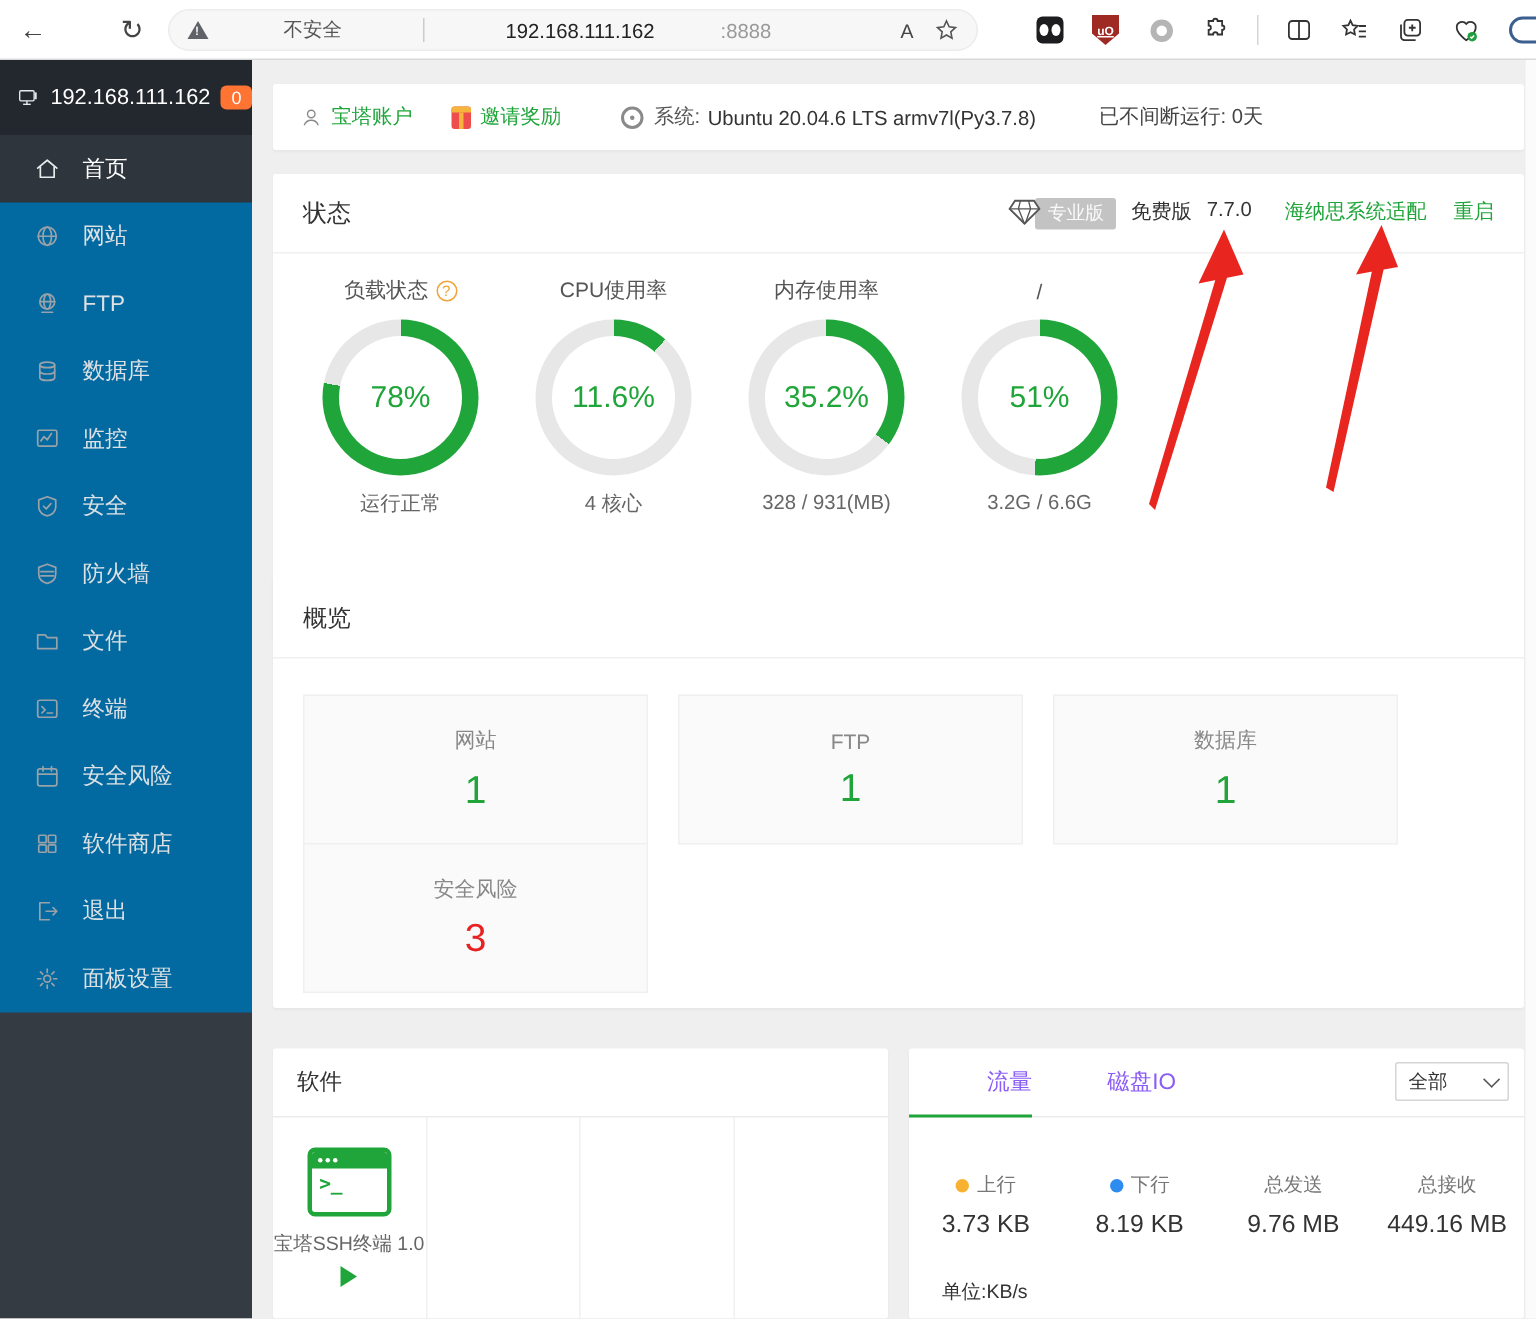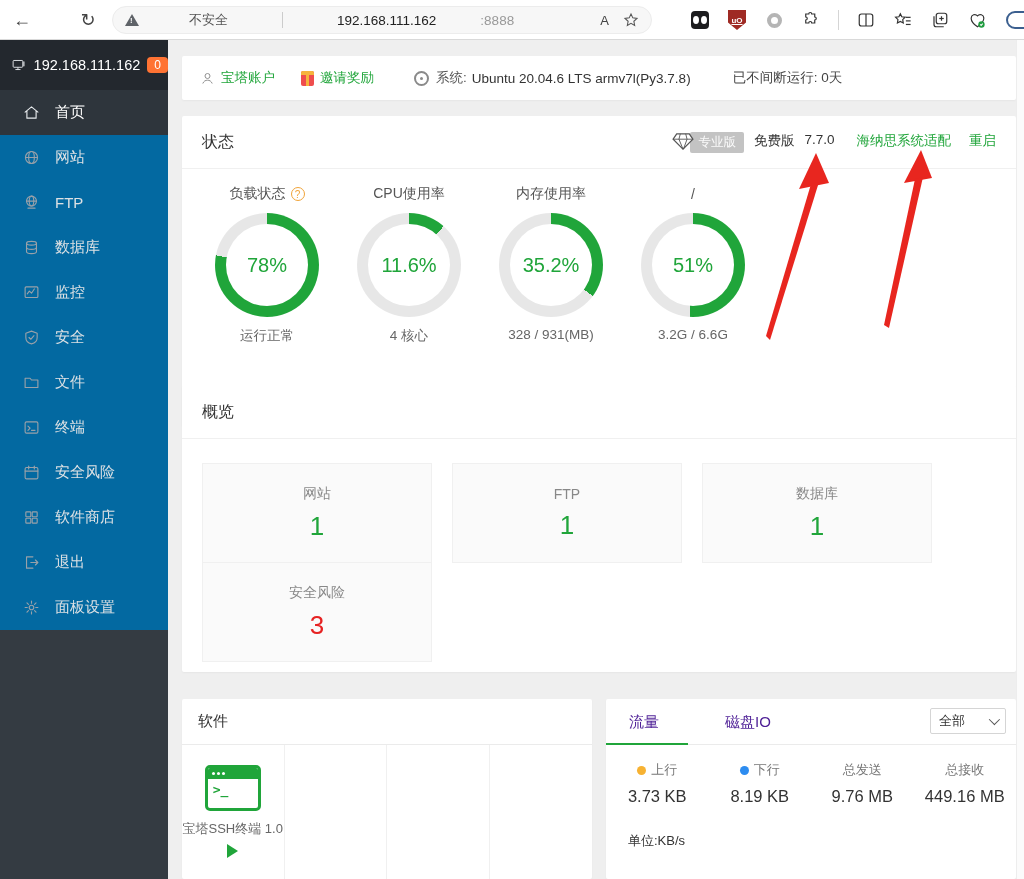--- a/index.html
+++ b/index.html
@@ -89,26 +89,26 @@
   .sw-cell:last-child { border-right:none; }
   .term-icon { width:56px; height:46px; border:3px solid #20a53a; border-radius:5px; background:#fff; overflow:hidden; cursor:pointer; }
   .term-bar { height:11px; background:#20a53a; display:flex; align-items:center; gap:2px; padding-left:4px; }
   .term-bar i { width:3px; height:3px; background:#fff; border-radius:50%; }
   .term-body { color:#20a53a; font-family:"DejaVu Sans Mono",monospace; font-size:13px; font-weight:bold; padding:3px 0 0 5px; }
   .app-name { color:#666; font-size:13px; margin-top:9px; }
   .play-btn { width:0; height:0; border-top:7px solid transparent; border-bottom:7px solid transparent; border-left:11px solid #20a53a; margin-top:6px; cursor:pointer; }
 
   .card-traffic { left:606px; top:699px; width:410px; height:180px; overflow:hidden; }
   .tr-head { height:46px; border-bottom:1px solid #ebebeb; display:flex; align-items:center; position:relative; }
-  .tr-tab { width:82px; text-align:left; font-size:15px; color:#4c1d95; height:46px; line-height:46px; cursor:pointer;padding-left:23px; }
+  .tr-tab { width:82px; text-align:right; font-size:15px; color:#8b5cf6; height:46px; line-height:46px; cursor:pointer; }
   .tr-tab.active { border-bottom:2px solid #20a53a; }
   .tr-tab.second { margin-left:14px; }
   .tr-select { position:absolute; right:10px; top:9px; width:76px; height:26px; border:1px solid #d5d5d5; border-radius:2px; display:flex; align-items:center; padding:0 8px; font-size:13px; color:#333; cursor:pointer; background:#fff; }
   .tr-select .chev { margin-left:auto; width:8px; height:8px; border-right:1.6px solid #555; border-bottom:1.6px solid #555; transform:rotate(45deg) translateY(-2px); }
-  .tr-stats { display:flex; margin-top:16px; }
+  .tr-stats { display:flex; margin-top:36px; }
   .tr-stat { width:25%; display:flex; flex-direction:column; align-items:center; gap:8px; }
   .tr-label { color:#777; font-size:13px; display:flex; align-items:center; gap:5px; }
   .dot { width:9px; height:9px; border-radius:50%; display:inline-block; }
   .dot-up { background:#f7b232; }
   .dot-down { background:#2d8cf0; }
   .tr-value { color:#333; font-size:16.5px; }
   .tr-unit { color:#333; font-size:13px; margin:26px 0 0 22px; }
 
   .scroll-track { position:absolute; right:0; top:40px; width:8px; height:839px; background:#fbfbfb; border-left:1px solid #ededed; z-index:15; }
   .arrows { position:absolute; left:0; top:0; width:1024px; height:879px; pointer-events:none; z-index:40; }
@@ -248,20 +248,30 @@
           <svg viewBox="0 0 24 24">
             <path d="M12 3l8 3v6c0 5-3.5 8-8 9-4.5-1-8-4-8-9V6z"></path>
             <path d="M8.5 12l2.5 2.5 4.5-5"></path>
           </svg>
         </span>
       <span>安全</span>
     </div>
     <div class="menu-item">
       <span class="mi-icon">
           <svg viewBox="0 0 24 24">
+            <path d="M12 3l8 3v6c0 5-3.5 8-8 9-4.5-1-8-4-8-9V6z"></path>
+            <line x1="6" y1="10" x2="18" y2="10"></line>
+            <line x1="6" y1="14" x2="18" y2="14"></line>
+          </svg>
+        </span>
+      <span>防火墙</span>
+    </div>
+    <div class="menu-item">
+      <span class="mi-icon">
+          <svg viewBox="0 0 24 24">
             <path d="M3 6h7l2 2.5h9V19H3z"></path>
           </svg>
         </span>
       <span>文件</span>
     </div>
     <div class="menu-item">
       <span class="mi-icon">
           <svg viewBox="0 0 24 24">
             <rect x="3" y="4" width="18" height="16" rx="2"></rect>
             <path d="M7 10l3 3-3 3"></path>

